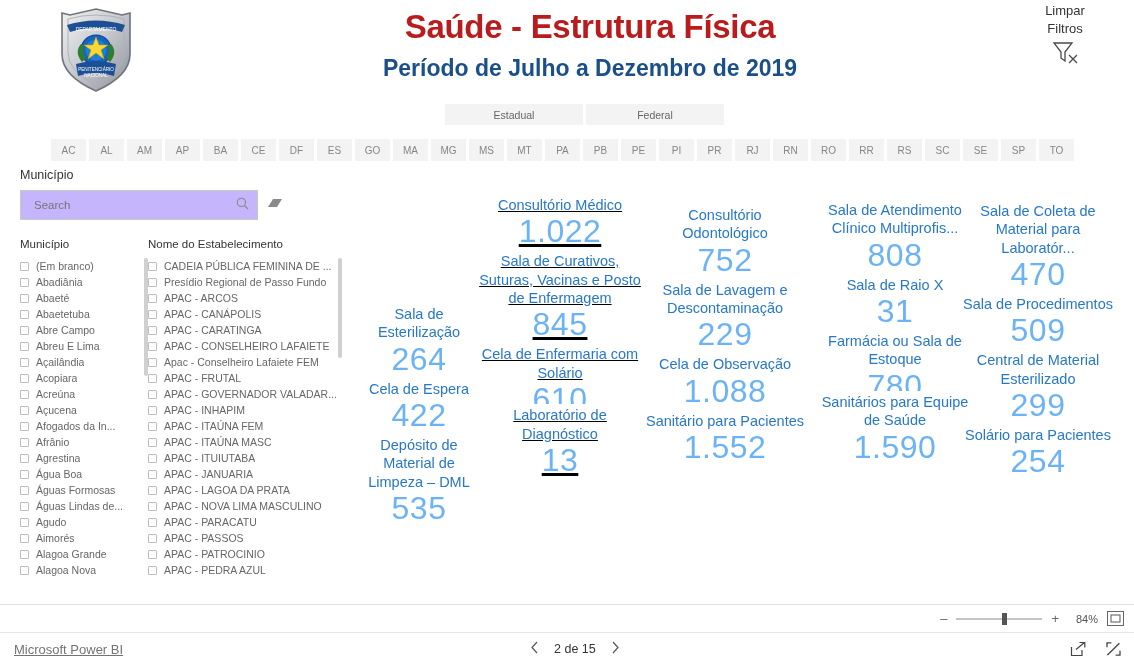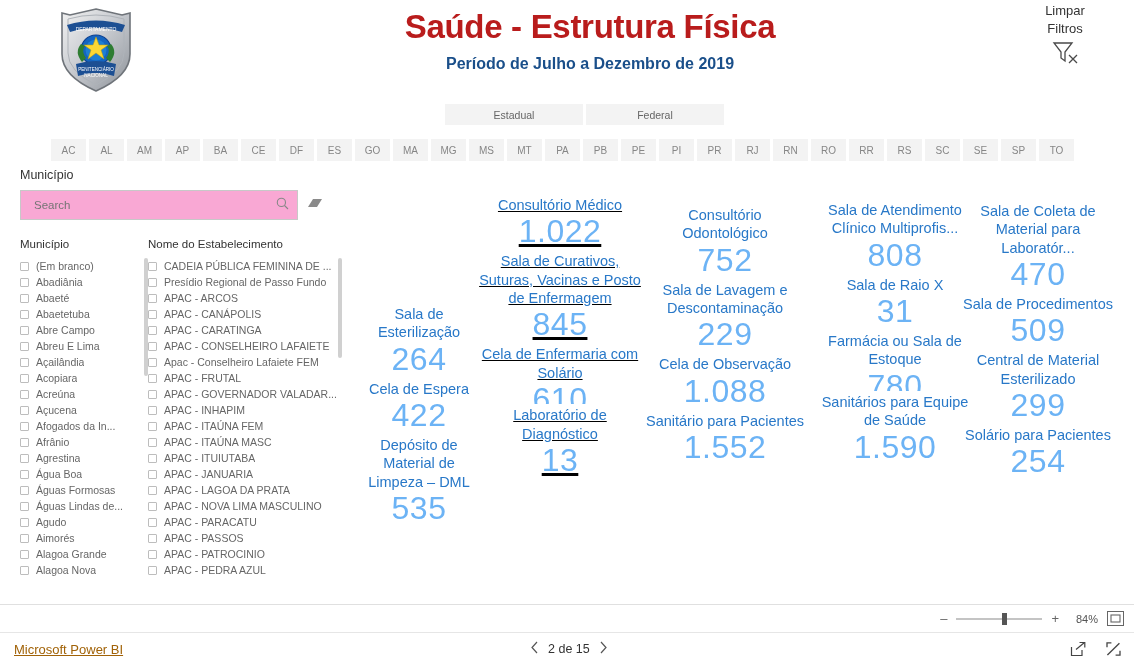--- a/index.html
+++ b/index.html
@@ -12,21 +12,21 @@
 
   
   #canvas { position:absolute; left:0; top:0; width:1134px; height:604px; background:#fff; }
 
   
   #logo { position:absolute; left:50px; top:6px; width:92px; height:88px; }
 
   
   #title-block { position:absolute; left:300px; top:8px; width:580px; text-align:center; }
   #main-title { font-size:33px; font-weight:bold; color:#b91c1c; letter-spacing:-0.3px; line-height:1.15; }
-  #sub-title  { font-size:16px; font-weight:bold; color:#1a4f8a; margin-top:9px; }
+  #sub-title  { font-size:23px; font-weight:bold; color:#1a4f8a; margin-top:9px; }
 
   
   #clear-filters { position:absolute; left:1030px; top:2px; width:70px; text-align:center; cursor:pointer; }
   #clear-filters .cf-label { font-size:13px; color:#333; line-height:1.35; }
   #clear-filters .cf-icon { margin-top:2px; }
 
   
   #sphere-row { position:absolute; left:445px; top:104px; display:flex; gap:3px; }
   .sphere-btn {
     width:138px; height:21px; background:#f3f3f3; border:none;
@@ -40,21 +40,21 @@
     width:35px; height:22px; background:#f3f3f3; border:none;
     font-size:10px; color:#868686; font-family:"Liberation Sans", sans-serif;
     cursor:pointer; display:flex; align-items:center; justify-content:center;
   }
 
   
   #muni-panel { position:absolute; left:20px; top:168px; width:330px; height:420px; }
   #muni-title { font-size:12.5px; color:#333; margin-bottom:8px; }
   #search-row { display:flex; align-items:center; gap:8px; }
   #search-box {
-    width:278px; height:30px; border:1px solid #c8c8c8; background:#f9a8d4;
+    width:238px; height:30px; border:1px solid #c8c8c8; background:#c4b5fd;
     display:flex; align-items:center; padding:0 8px 0 11px;
   }
   #search-input {
     border:none; outline:none; flex:1; font-size:11.5px; color:#666;
     font-family:"Liberation Sans", sans-serif; background:transparent;
   }
   #eraser-icon { cursor:pointer; }
 
   #list-headers { display:flex; margin-top:18px; }
   #list-headers .lh { font-size:11.5px; color:#333; }
@@ -108,24 +108,24 @@
     width:17px; height:15px; border:1.4px solid #666; cursor:pointer;
     display:flex; align-items:center; justify-content:center;
   }
 
   
   #footer {
     position:absolute; left:0; top:632px; width:1134px; height:35px;
     background:#fff; border-top:1px solid #e6e6e6;
   }
   #pbi-link {
-    position:absolute; left:14px; top:9px; font-size:13px; color:#a16207;
+    position:absolute; left:14px; top:9px; font-size:13px; color:#737373;
     text-decoration:underline; cursor:pointer;
   }
-  #pager { position:absolute; left:530px; top:8px; display:flex; align-items:center; gap:8px; }
+  #pager { position:absolute; left:530px; top:8px; display:flex; align-items:center; gap:14px; }
   #page-label { font-size:12.5px; color:#333; }
   .pg-arrow { font-size:13px; color:#555; cursor:pointer; user-select:none; }
   #footer-right { position:absolute; right:12px; top:8px; display:flex; gap:18px; align-items:center; }
   .f-icon { cursor:pointer; }
 </style>
 </head>
 <body>
 
 <div id="canvas">
 

